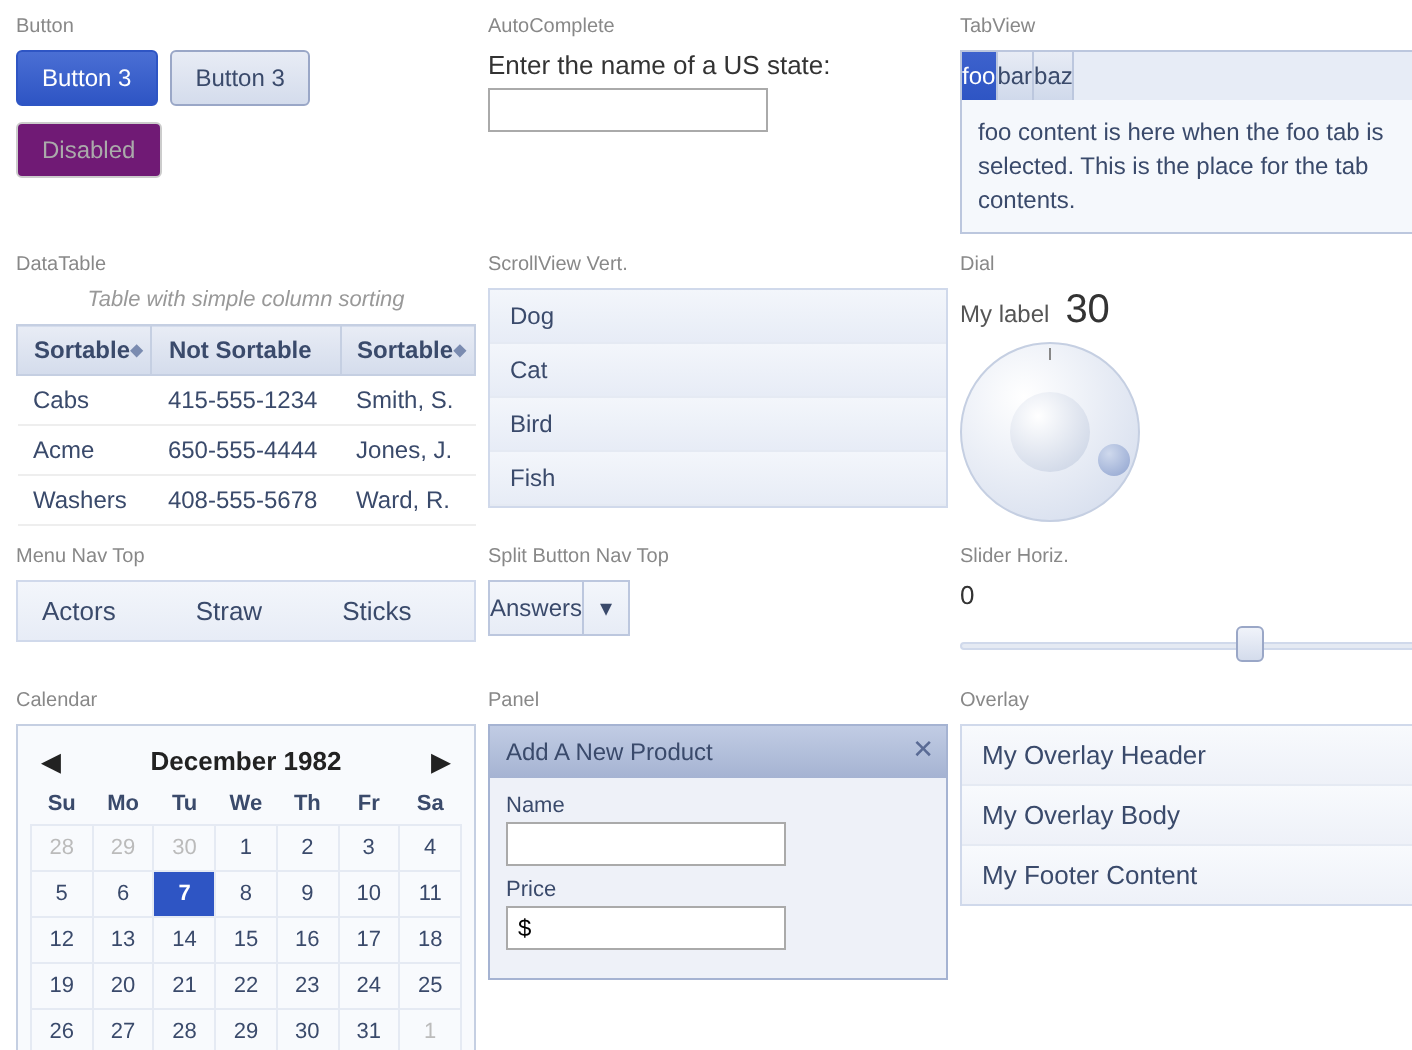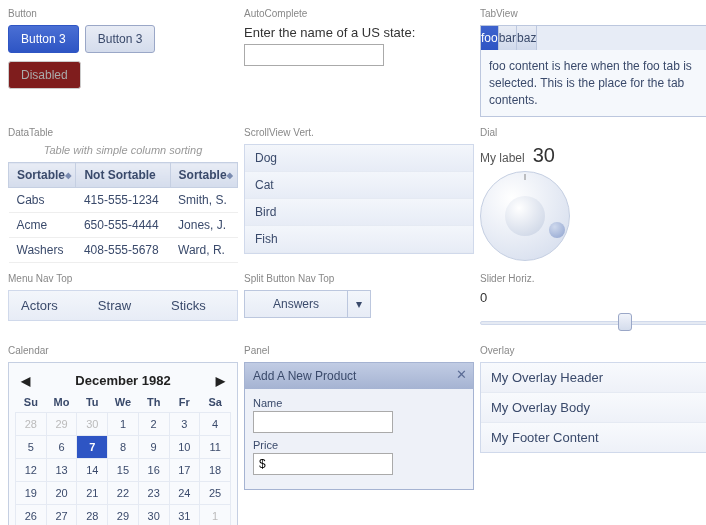--- a/index.html
+++ b/index.html
@@ -2,21 +2,21 @@
 <html><head>
 <meta charset="utf-8">
 <style>
 *{box-sizing:border-box;margin:0;padding:0}
 body{font-family:Arial,sans-serif;font-size:12px;color:#3a4a6b;background:#fff;padding:8px;width:706px}
 .grid{display:grid;grid-template-columns:230px 230px 230px;gap:4px 6px}
 .section{margin-bottom:6px}
 .label{font-size:10px;color:#888;margin-bottom:6px;display:block}
 .btn{padding:6px 12px;border:1px solid #9aa7c7;border-radius:3px;cursor:pointer;font-size:12px;background:linear-gradient(#e8ecf5,#d4dcec);color:#3a4a6b;display:inline-block}
 .btn.primary{background:linear-gradient(#4a6fd4,#2e55c4);color:#fff;border-color:#2e55c4}
-.btn.disabled{background:#7f1d1d;color:#aaa;border-color:#ccc;cursor:default}
+.btn.disabled{background:#701a75;color:#aaa;border-color:#ccc;cursor:default}
 .btn-row{display:flex;gap:6px;margin-bottom:8px}
 input[type=text]{border:1px solid #aaa;padding:3px 5px;font-size:12px;width:140px;background:#fff}
 .prompt{font-size:13px;color:#333;margin-bottom:4px}
 .tabview{border:1px solid #bcc7de}
 .tabs{display:flex;background:#e7ecf6}
 .tab{padding:5px 0;border-right:1px solid #bcc7de;cursor:pointer;font-size:12px;background:linear-gradient(#e8ecf5,#d0d9eb);color:#3a4a6b}
 .tab.active{background:linear-gradient(#3d62cd,#2e55c4);color:#fff}
 .tab-content{padding:8px;font-size:12px;color:#3a4a6b;background:#f5f8fc;line-height:1.4}
 .table-caption{text-align:center;font-size:11px;color:#999;font-style:italic;margin-bottom:6px}
 table{border-collapse:collapse;width:100%;font-size:12px}
@@ -28,21 +28,21 @@
 .dial{position:relative;width:90px;height:90px;border-radius:50%;background:radial-gradient(circle at 35% 30%,#fff,#d0d9eb);border:1px solid #c5cfe2;margin-top:4px}
 .dial .center{position:absolute;top:50%;left:50%;width:40px;height:40px;border-radius:50%;background:radial-gradient(circle at 35% 30%,#fff,#c5cfe2);transform:translate(-50%,-50%)}
 .dial .handle{position:absolute;width:16px;height:16px;border-radius:50%;background:radial-gradient(circle at 35% 30%,#cfd9ed,#8fa3cf);right:4px;top:56%}
 .dial .tick{position:absolute;top:2px;left:50%;width:1px;height:6px;background:#888;transform:translateX(-50%)}
 .dial-row{display:flex;align-items:baseline;gap:8px;margin-bottom:2px}
 .dial-label{font-size:12px;color:#555}
 .dial-val{font-size:20px;color:#333}
 .menu{display:flex;gap:16px;border:1px solid #d0d9eb;background:linear-gradient(#f3f6fb,#e7ecf6)}
 .menu span{padding:7px 12px;cursor:pointer;color:#3a4a6b;font-size:13px}
 .split{display:flex;border:1px solid #bcc7de;width:max-content}
-.split .main{padding:6px 28px;background:linear-gradient(#f3f6fb,#e7ecf6);color:#3a4a6b;cursor:pointer;border-right:1px solid #bcc7de}
+.split .main{padding:6px 0;background:linear-gradient(#f3f6fb,#e7ecf6);color:#3a4a6b;cursor:pointer;border-right:1px solid #bcc7de}
 .split .arrow{padding:6px 8px;background:linear-gradient(#f3f6fb,#e7ecf6);cursor:pointer;color:#3a4a6b}
 .slider{position:relative;height:26px;margin-top:4px}
 .slider .track{position:absolute;top:12px;left:0;right:0;height:4px;background:#e5eaf3;border-radius:2px;border:1px solid #d0d9eb}
 .slider .thumb{position:absolute;top:4px;left:60%;width:14px;height:18px;background:linear-gradient(#f0f3fa,#d4dcec);border:1px solid #9aa7c7;border-radius:3px;cursor:pointer}
 .slider-val{font-size:13px;color:#333}
 .cal{border:1px solid #c5cfe2;padding:6px;background:#f8fafd}
 .cal-head{display:flex;justify-content:space-between;align-items:center;padding:4px 6px;font-weight:bold;font-size:13px;color:#222}
 .cal-head .nav{cursor:pointer;font-size:12px}
 .cal table{width:100%;table-layout:fixed}
 .cal th{background:none;border:none;font-weight:bold;color:#3a4a6b;padding:4px 0;text-align:center;font-size:11px}

